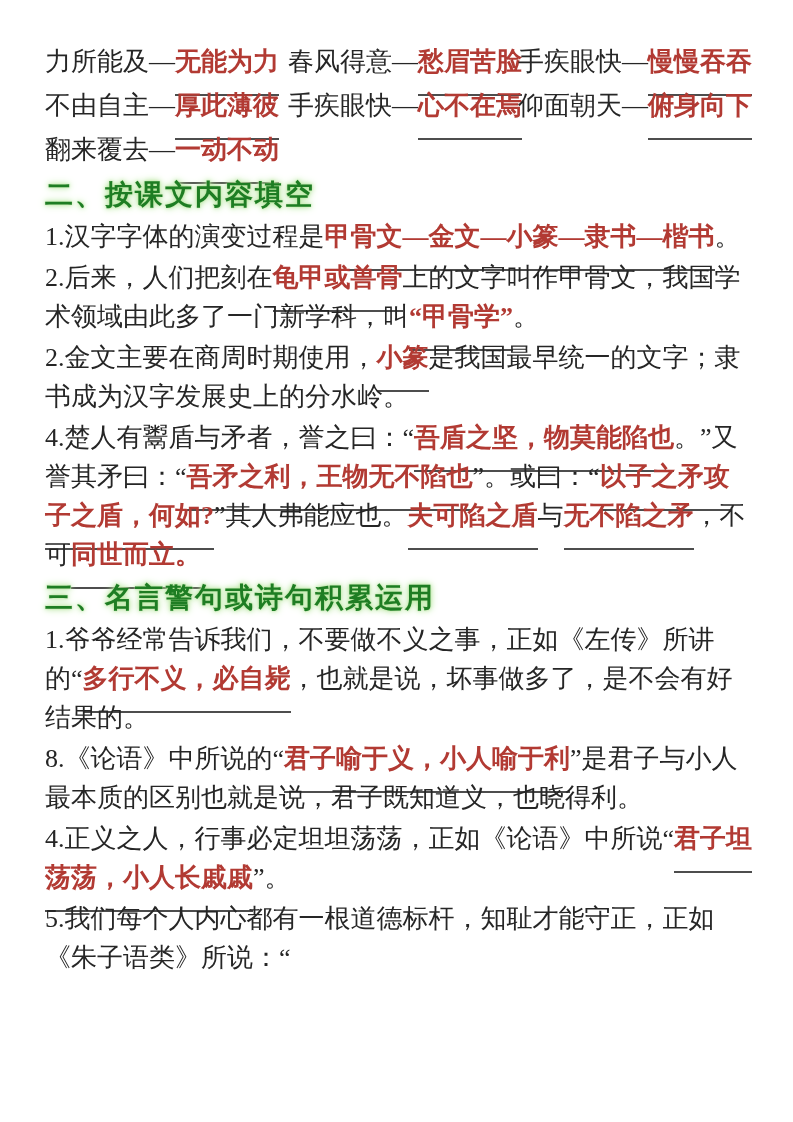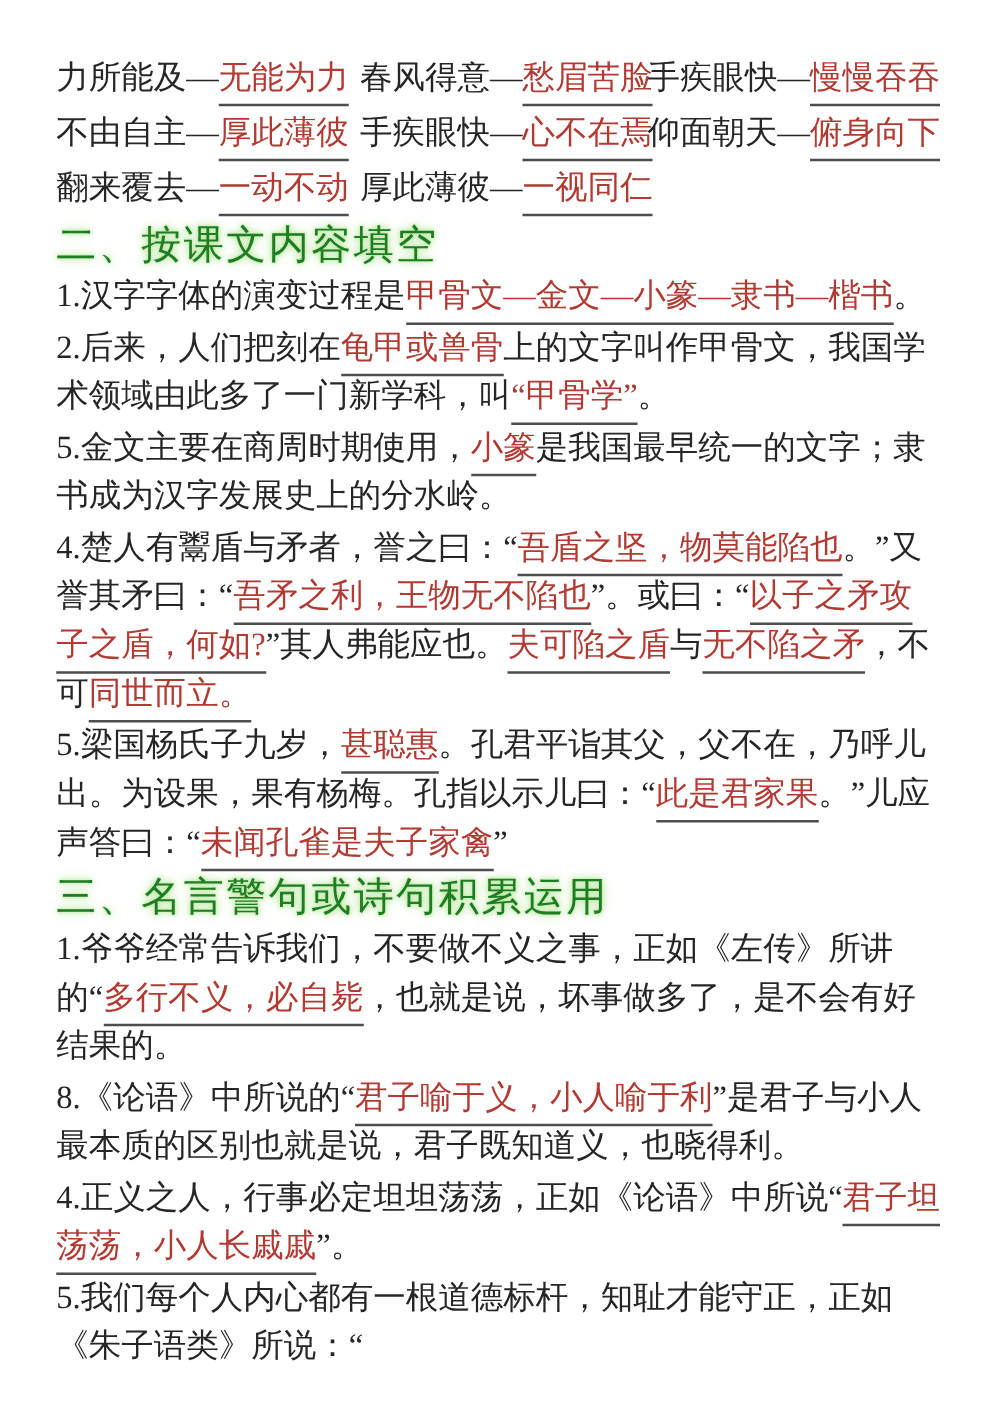--- a/index.html
+++ b/index.html
@@ -13,62 +13,61 @@
   }
   .sheet{ padding:40px 38px 0 45px; }
   .idiom-grid{
     display:grid;
     grid-template-columns:243px 230px 1fr;
     font-size:26px; line-height:44px;
     margin-bottom:2px;
   }
   .idiom-cell{ white-space:nowrap; }
   h2.sec{
-    font-size:32px; line-height:42px; margin:2px 0 0 0;
-    font-weight:400;
+    font-size:28px; line-height:42px; margin:2px 0 0 0;
+    font-weight:700;
     color:var(--header-green,#1e7d23);
     text-shadow:0 0 2px var(--header-glow,#b7e69e),
                 0 0 5px var(--header-glow,#b7e69e),
                 0 0 9px var(--header-glow,#b7e69e);
     letter-spacing:2px;
   }
   p.item{
     font-size:26px; line-height:39px; margin:0; padding:1px 0;
     text-align:left;
   }
   .seg-red{
     color:var(--answer-red,#b23a33);
     border-bottom:2px solid var(--underline,#4d4d4d);
-    padding-bottom:7px;
+    padding-bottom:18px;
+    font-weight:bold;
   }
   .seg-black{ color:var(--text-black,#262626);text-align:center; }
 </style>
 </head>
 <body style="--answer-red: #b23a33; --header-green: #1e7d23; --header-glow: #b7e69e; --underline: #4d4d4d; --text-black: #262626; --footer-gray: #8d8d8d;">
 
 <div class="sheet">
 
   <div class="idiom-grid">
     <div class="idiom-cell"><span class="seg-black">力所能及—</span><span class="seg-red">无能为力</span></div>
     <div class="idiom-cell"><span class="seg-black">春风得意—</span><span class="seg-red">愁眉苦脸</span></div>
     <div class="idiom-cell"><span class="seg-black">手疾眼快—</span><span class="seg-red">慢慢吞吞</span></div>
     <div class="idiom-cell"><span class="seg-black">不由自主—</span><span class="seg-red">厚此薄彼</span></div>
     <div class="idiom-cell"><span class="seg-black">手疾眼快—</span><span class="seg-red">心不在焉</span></div>
     <div class="idiom-cell"><span class="seg-black">仰面朝天—</span><span class="seg-red">俯身向下</span></div>
     <div class="idiom-cell"><span class="seg-black">翻来覆去—</span><span class="seg-red">一动不动</span></div>
-    <div class="idiom-cell"><span class="seg-black">厚此薄彼—</span><span class="seg-red">一视同仁</span></div>
   </div>
 
   <h2 class="sec">二、按课文内容填空</h2>
 
   <p class="item"><span class="seg-black">1.汉字字体的演变过程是</span><span class="seg-red">甲骨文—金文—小篆—隶书—楷书</span><span class="seg-black">。</span></p>
   <p class="item"><span class="seg-black">2.后来，人们把刻在</span><span class="seg-red">龟甲或兽骨</span><span class="seg-black">上的文字叫作甲骨文，我国学术领域由此多了一门新学科，叫</span><span class="seg-red">“甲骨学”</span><span class="seg-black">。</span></p>
-  <p class="item"><span class="seg-black">5.金文主要在商周时期使用，</span><span class="seg-red">小篆</span><span class="seg-black">是我国最早统一的文字；隶书成为汉字发展史上的分水岭。</span></p>
+  <p class="item"><span class="seg-black">2.金文主要在商周时期使用，</span><span class="seg-red">小篆</span><span class="seg-black">是我国最早统一的文字；隶书成为汉字发展史上的分水岭。</span></p>
   <p class="item"><span class="seg-black">4.楚人有鬻盾与矛者，誉之曰：“</span><span class="seg-red">吾盾之坚，物莫能陷也</span><span class="seg-black">。”又誉其矛曰：“</span><span class="seg-red">吾矛之利，王物无不陷也</span><span class="seg-black">”。或曰：“</span><span class="seg-red">以子之矛攻子之盾，何如?</span><span class="seg-black">”其人弗能应也。</span><span class="seg-red">夫可陷之盾</span><span class="seg-black">与</span><span class="seg-red">无不陷之矛</span><span class="seg-black">，不可</span><span class="seg-red">同世而立。</span></p>
-  <p class="item"><span class="seg-black">5.梁国杨氏子九岁，</span><span class="seg-red">甚聪惠</span><span class="seg-black">。孔君平诣其父，父不在，乃呼儿出。为设果，果有杨梅。孔指以示儿曰：“</span><span class="seg-red">此是君家果</span><span class="seg-black">。”儿应声答曰：“</span><span class="seg-red">未闻孔雀是夫子家禽</span><span class="seg-black">”</span></p>
 
   <h2 class="sec">三、名言警句或诗句积累运用</h2>
 
   <p class="item"><span class="seg-black">1.爷爷经常告诉我们，不要做不义之事，正如《左传》所讲的“</span><span class="seg-red">多行不义，必自毙</span><span class="seg-black">，也就是说，坏事做多了，是不会有好结果的。</span></p>
   <p class="item"><span class="seg-black">8.《论语》中所说的“</span><span class="seg-red">君子喻于义，小人喻于利</span><span class="seg-black">”是君子与小人最本质的区别也就是说，君子既知道义，也晓得利。</span></p>
   <p class="item"><span class="seg-black">4.正义之人，行事必定坦坦荡荡，正如《论语》中所说“</span><span class="seg-red">君子坦荡荡，小人长戚戚</span><span class="seg-black">”。</span></p>
   <p class="item"><span class="seg-black">5.我们每个人内心都有一根道德标杆，知耻才能守正，正如《朱子语类》所说：“</span></p>
 
 </div>
 

